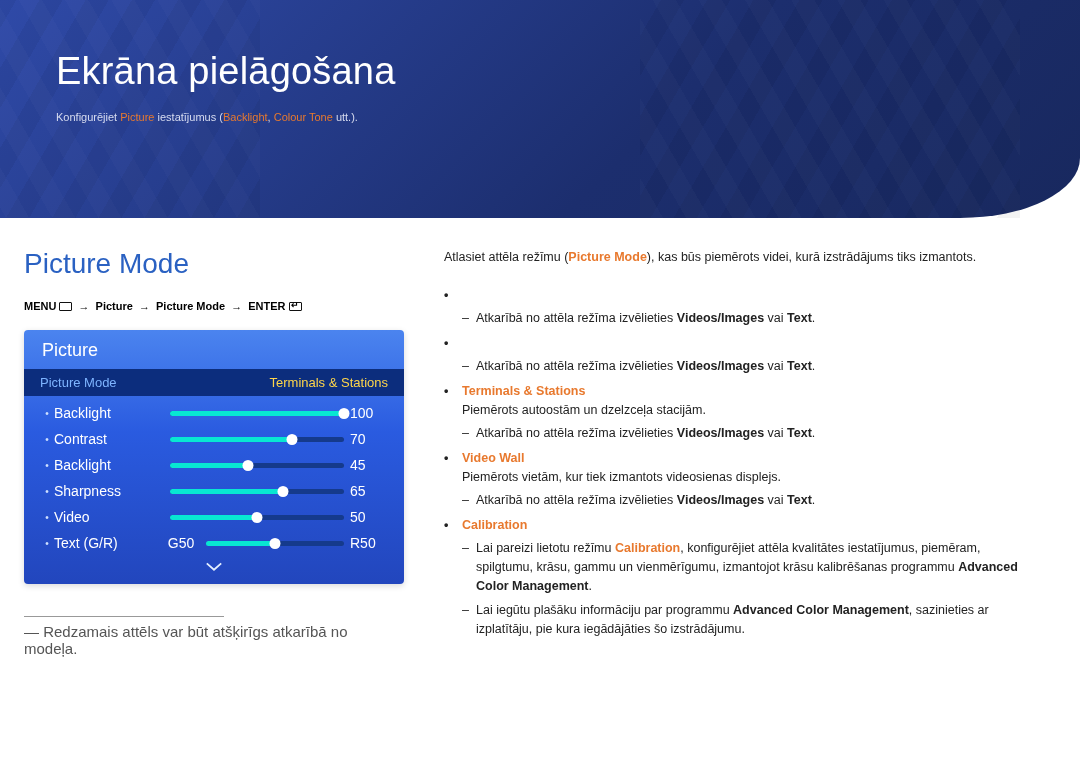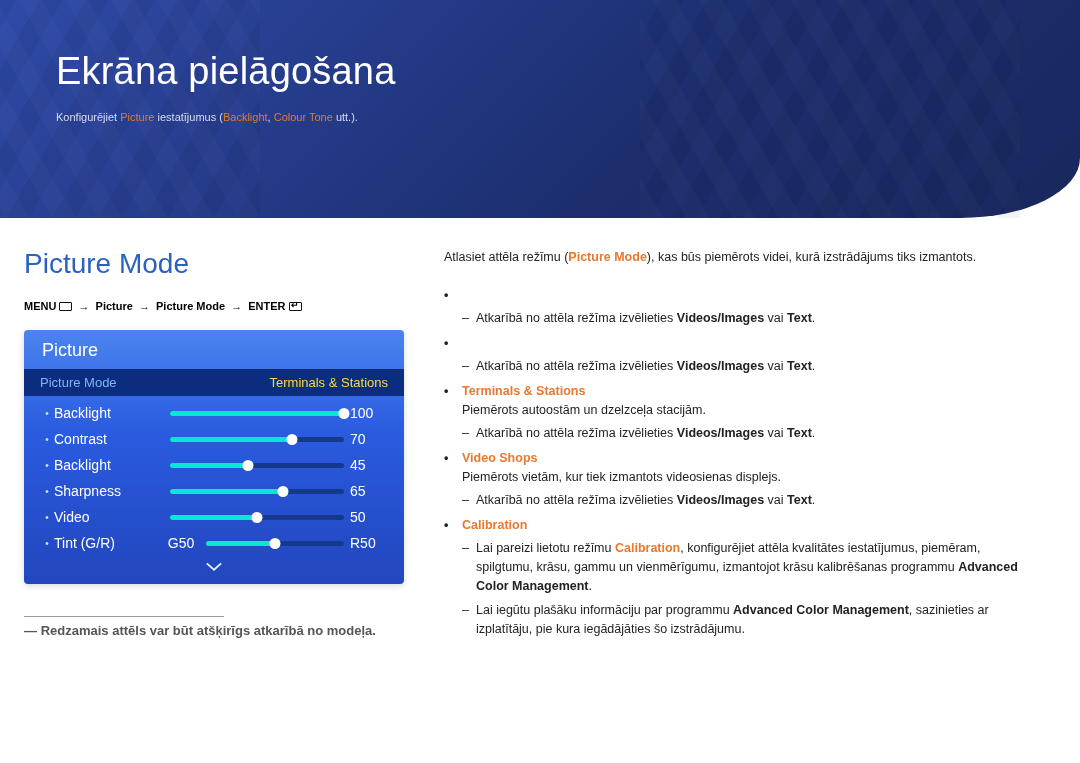--- a/index.html
+++ b/index.html
@@ -159,23 +159,22 @@
   .tint-r { text-align: left; padding-right: 4px; }
   .osd-foot { text-align: center; padding: 2px 0 8px 0; color: #e4efff; font-size: 14px; }
   .osd-foot svg { width: 18px; height: 12px; }
 
   .footnote-rule {
     border: 0; border-top: 1px solid #999;
     width: 200px;
     margin: 32px 0 6px 0;
   }
   .footnote {
-    font-size: 13px;
+    font-size: 15px;
     color: #555;
-    font-weight: bold;
   }
 
   
   .right-col p { margin-bottom: 19px; }
   .right-col ul { list-style: none; }
   .li-bullet {
     display: flex;
     margin-top: 6px;
   }
   .li-bullet .bmark { width: 18px; flex-shrink: 0; font-weight: 700; }
@@ -263,21 +262,21 @@
             <span class="dot">•</span>
             <span>Video</span>
             <div class="slider">
               <div class="fill" style="width:50%"></div>
               <div class="knob" style="left:50%"></div>
             </div>
             <span class="val">50</span>
           </div>
           <div class="osd-row tint">
             <span class="dot">•</span>
-            <span>Tint (G/R)</span>
+            <span>Text (G/R)</span>
             <span class="val-g">G50</span>
             <div class="tint-slider">
               <div class="knob"></div>
             </div>
             <span class="tint-r">R50</span>
           </div>
         </div>
       <div class="osd-foot">
         <svg viewBox="0 0 20 12">
             <path d="M2 2 L10 9 L18 2" fill="none" stroke="#e4efff" stroke-width="2"></path>
@@ -311,21 +310,21 @@
         <li class="li-bullet">
           <span class="bmark">•</span>
           <div><span class="mode-name">Terminals &amp; Stations</span><br><span>Piemērots autoostām un dzelzceļa stacijām.</span></div>
         </li>
         <li class="li-sub">
           <span class="dash">–</span>
           <div>Atkarībā no attēla režīma izvēlieties <span class="em">Videos/Images</span> vai <span class="em">Text</span>.</div>
         </li>
         <li class="li-bullet">
           <span class="bmark">•</span>
-          <div><span class="mode-name">Video Shops</span><br><span>Piemērots vietām, kur tiek izmantots videosienas displejs.</span></div>
+          <div><span class="mode-name">Video Wall</span><br><span>Piemērots vietām, kur tiek izmantots videosienas displejs.</span></div>
         </li>
         <li class="li-sub">
           <span class="dash">–</span>
           <div>Atkarībā no attēla režīma izvēlieties <span class="em">Videos/Images</span> vai <span class="em">Text</span>.</div>
         </li>
         <li class="li-bullet">
           <span class="bmark">•</span>
           <div><span class="mode-name">Calibration</span><br></div>
         </li>
         <li class="li-sub">

